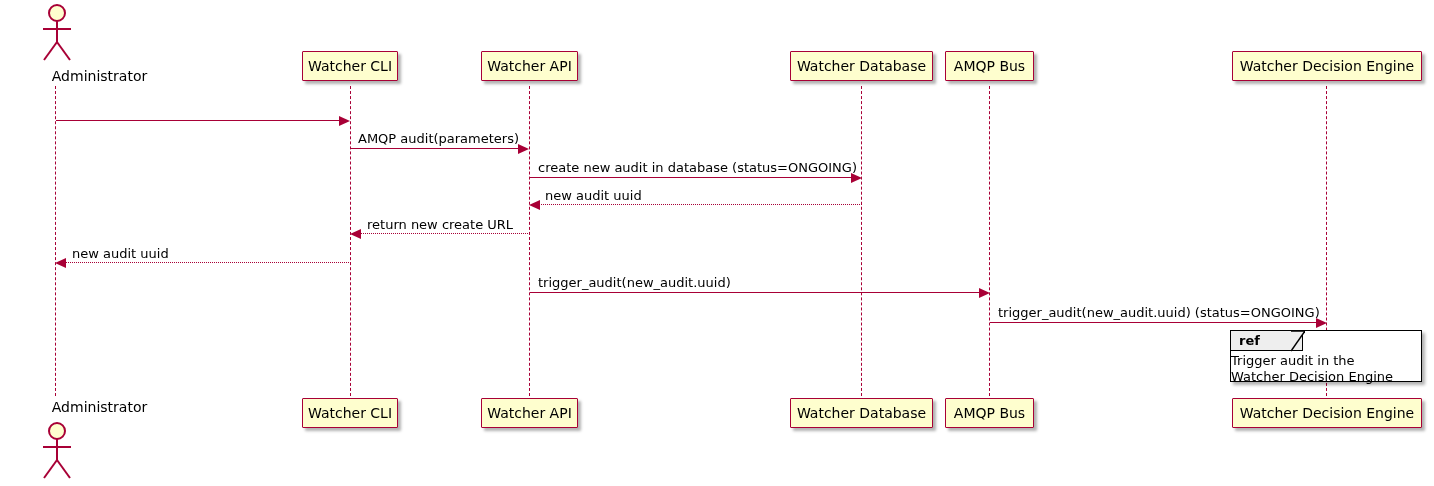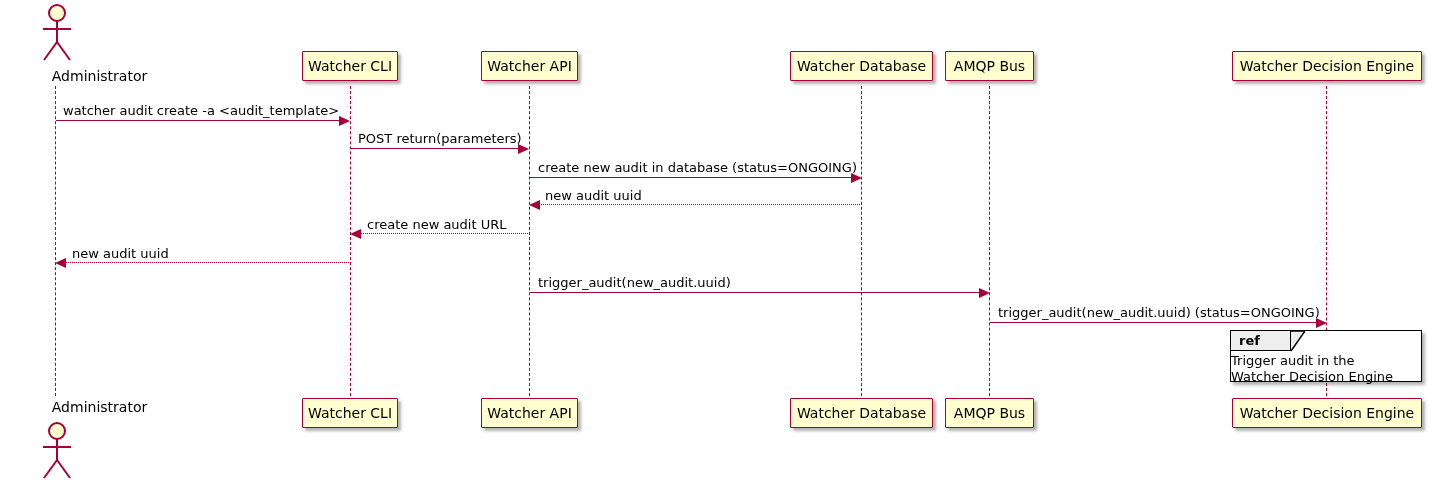--- a/index.html
+++ b/index.html
@@ -146,54 +146,53 @@
   <div class="participant" style="left:302px; top:51px; width:96px;">Watcher CLI</div>
 
   <div class="participant" style="left:481px; top:51px; width:97px;">Watcher API</div>
 
   <div class="participant" style="left:790px; top:51px; width:143px;">Watcher Database</div>
 
   <div class="participant" style="left:945px; top:51px; width:89px;">AMQP Bus</div>
 
   <div class="participant" style="left:1232px; top:51px; width:190px;">Watcher Decision Engine</div>
 
-  <div class="msg-label" style="left:63px; top:103px;">watcher audit create -a &lt;audit_template&gt;</div>
   <div class="msg-line" style="left:56px; top:120px; width:286px;"></div>
   <div class="arrow-head right" style="left:339px; top:116px;"></div>
 
-  <div class="msg-label" style="left:358px; top:131px;">POST return(parameters)</div>
+  <div class="msg-label" style="left:358px; top:131px;">AMQP audit(parameters)</div>
   <div class="msg-line" style="left:351px; top:148px; width:170px;"></div>
   <div class="arrow-head right" style="left:518px; top:144px;"></div>
 
   <div class="msg-label" style="left:538px; top:160px;">create new audit in database (status=ONGOING)</div>
   <div class="msg-line" style="left:530px; top:177px; width:324px;"></div>
   <div class="arrow-head right" style="left:851px; top:173px;"></div>
 
   <div class="msg-label" style="left:545px; top:188px;">new audit uuid</div>
   <div class="msg-line dotted" style="left:538px; top:204px; width:324px;"></div>
   <div class="arrow-head left" style="left:529px; top:200px;"></div>
 
-  <div class="msg-label" style="left:367px; top:217px;">create new audit URL</div>
+  <div class="msg-label" style="left:367px; top:217px;">return new create URL</div>
   <div class="msg-line dotted" style="left:360px; top:233px; width:170px;"></div>
   <div class="arrow-head left" style="left:350px; top:229px;"></div>
 
   <div class="msg-label" style="left:72px; top:246px;">new audit uuid</div>
   <div class="msg-line dotted" style="left:65px; top:262px; width:286px;"></div>
   <div class="arrow-head left" style="left:55px; top:258px;"></div>
 
   <div class="msg-label" style="left:538px; top:275px;text-align:right;">trigger_audit(new_audit.uuid)</div>
   <div class="msg-line" style="left:530px; top:292px; width:452px;"></div>
   <div class="arrow-head right" style="left:979px; top:288px;"></div>
 
   <div class="msg-label" style="left:998px; top:305px;">trigger_audit(new_audit.uuid) (status=ONGOING)</div>
   <div class="msg-line" style="left:990px; top:322px; width:329px;"></div>
   <div class="arrow-head right" style="left:1316px; top:318px;"></div>
 
   <div class="ref-box" style="left:1230px; top:330px; width:192px; height:52px;">
-    <div class="ref-tab" style="width:60px;">
+    <div class="ref-tab" style="width:72px;">
       <span class="ref-tab-label">ref</span>
     </div>
     <svg style="position:absolute; left:60px; top:0px;" width="14" height="21" viewBox="0 0 14 21">
       <path d="M0,0 L14,0 L0,20 Z" fill="#EEEEEE" stroke="none"></path>
       <line x1="0" y1="0" x2="14" y2="0" stroke="#000000" stroke-width="1.5"></line>
       <line x1="14" y1="0" x2="0" y2="20" stroke="#000000" stroke-width="1.5"></line>
     </svg>
     <div class="ref-body">
       <div>Trigger audit in the</div>
       <div>Watcher Decision Engine</div>

